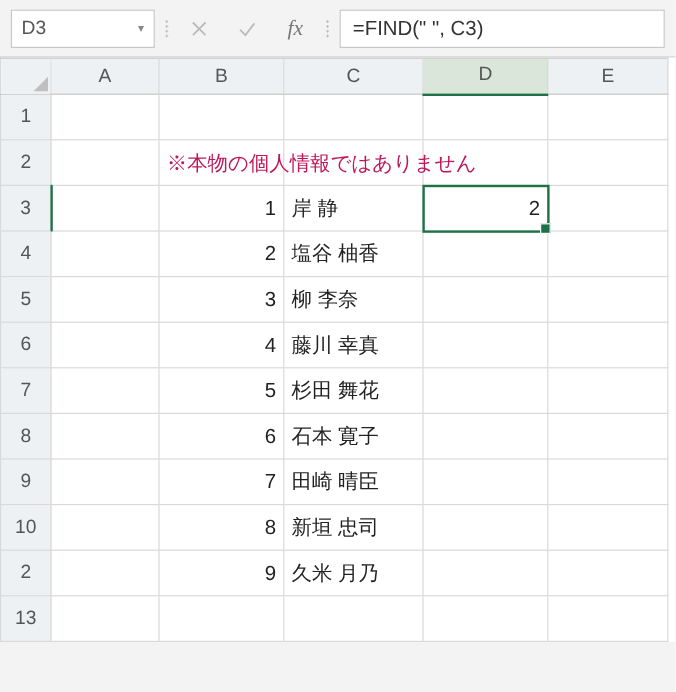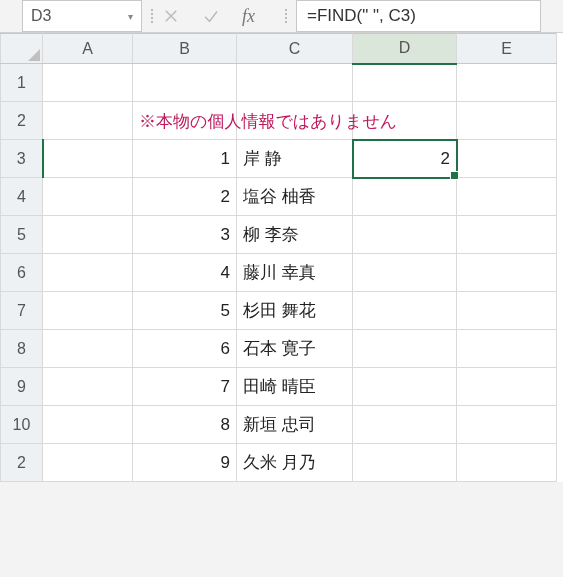--- a/index.html
+++ b/index.html
@@ -7,24 +7,24 @@
     font-family: "Meiryo", "Yu Gothic", "Segoe UI", sans-serif;
     font-size: 14px;
     background: #f3f3f3;
     width: 563px;
     height: 577px;
     overflow: hidden;
   }
   .formula-bar {
     display: flex;
     align-items: center;
-    height: 33px;
+    height: 48px;
     background: #f3f3f3;
     border-bottom: 1px solid #d0d0d0;
-    padding: 6px 22px;
+    padding: 6px 9px;
     gap: 6px;
   }
   .name-box {
     width: 120px;
     height: 32px;
     background: #fff;
     border: 1px solid #c8c8c8;
     display: flex;
     align-items: center;
     padding: 0 8px;
@@ -40,21 +40,21 @@
     display: flex; align-items: center; justify-content: center;
     color: #bbb;
   }
   .dots {
     display: inline-block; width: 4px; height: 16px;
     background-image: radial-gradient(#bbb 1px, transparent 1px);
     background-size: 4px 4px;
   }
   .fb-btn {
     width: 34px; height: 32px;
-    display: flex; align-items: center; 
+    display: flex; align-items: center; justify-content: center;
     color: #bbb;
     font-size: 18px;
     background: #f3f3f3;
   }
   .fb-btn svg { width: 18px; height: 18px; }
   .fx {
     font-style: italic;
     font-family: "Times New Roman", serif;
     color: #777;
     font-size: 18px;
@@ -283,15 +283,23 @@
       <td></td>
     </tr>
     <tr>
       <th class="rowhead">2</th>
       <td></td>
       <td class="txt" style="text-align:right">9</td>
       <td class="txt">久米 月乃</td>
       <td></td>
       <td></td>
     </tr>
+    <tr>
+      <th class="rowhead">13</th>
+      <td></td>
+      <td></td>
+      <td></td>
+      <td></td>
+      <td></td>
+    </tr>
   </tbody>
 </table>
 </div>
 
 </body></html>

